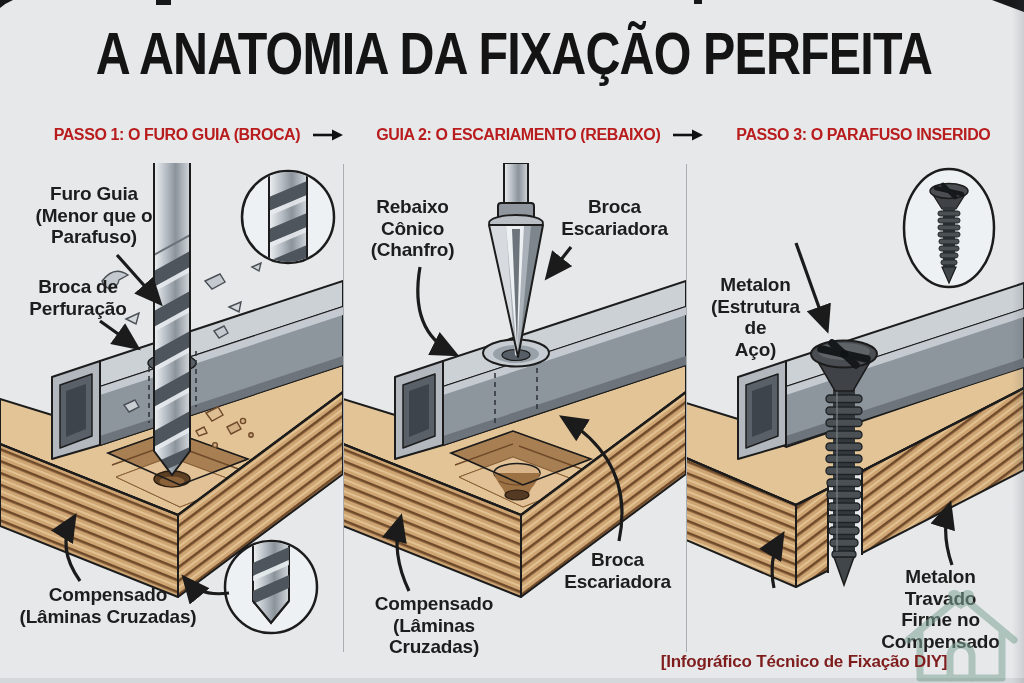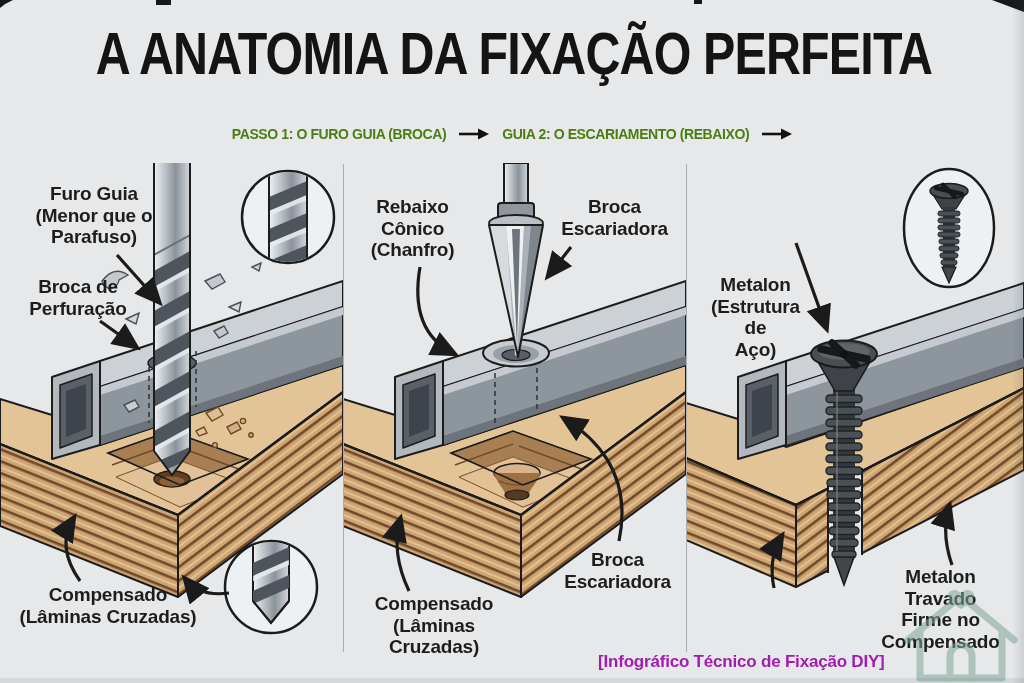--- a/index.html
+++ b/index.html
@@ -3,28 +3,28 @@
 <meta charset="utf-8">
 <style>
   html,body{margin:0;padding:0;background:#cfd2d4;}
   #stage{position:relative;width:1024px;height:683px;background:#e6e8ea;overflow:hidden;
          font-family:"Liberation Sans",sans-serif;color:#1b1b1b;}
   .title-wrap{position:absolute;top:20px;left:0;right:0;text-align:right;}
   .title{display:inline-block;font-size:59px;font-weight:800;letter-spacing:-1px;
          transform:scaleX(0.82);transform-origin:center;white-space:nowrap;color:#141414;}
   .steps{position:absolute;top:126px;left:0;right:0;display:flex;justify-content:center;
          align-items:center;gap:13px;}
-  .step{font-size:14px;font-weight:700;letter-spacing:-0.4px;white-space:nowrap;color:#4d7c0f;}
+  .step{font-size:16px;font-weight:700;letter-spacing:-0.4px;white-space:nowrap;color:#b91c1c;margin-left:20px;}
   .arrow-ic{flex:0 0 auto;display:block;}
   .panel{position:absolute;top:163px;}
   .divider{position:absolute;top:164px;width:1px;height:488px;background:#a9aeb3;}
   .lbl{position:absolute;text-align:center;white-space:pre-line;font-size:19px;line-height:21.5px;
        font-weight:600;letter-spacing:-0.2px;color:#1d1d1d;}
-  .caption{position:absolute;top:652px;left:598px;width:412px;text-align:left;font-size:17px;
-           font-weight:600;color:#a21caf;letter-spacing:-0.2px;}
+  .caption{position:absolute;top:652px;left:598px;width:412px;text-align:center;font-size:17px;
+           font-weight:600;color:#7f1d1d;letter-spacing:-0.2px;}
   .watermark{position:absolute;left:898px;top:586px;opacity:0.55;}
   .artifact{position:absolute;background:#16181a;}
   #artifact-tl{left:0;top:0;width:13px;height:8px;clip-path:polygon(0 0,100% 0,40% 50%,0 100%);}
   #artifact-t2{left:156px;top:0;width:15px;height:5px;}
   #artifact-t3{left:694px;top:0;width:8px;height:4px;}
   #artifact-tr{left:992px;top:0;width:32px;height:12px;clip-path:polygon(0 0,100% 0,100% 100%);}
   .edge-r{position:absolute;right:0;top:0;width:12px;height:100%;
           background:linear-gradient(to right,rgba(70,75,80,0),rgba(70,75,80,0.16));}
   .edge-b{position:absolute;left:0;bottom:0;width:100%;height:5px;background:rgba(70,75,80,0.10);}
 </style>
@@ -40,20 +40,21 @@
     <span class="step">PASSO 1: O FURO GUIA (BROCA)</span>
     <svg class="arrow-ic" width="30" height="14" viewBox="0 0 30 14">
       <line x1="0" y1="7" x2="21" y2="7" stroke="#111" stroke-width="2.6"></line>
       <polygon points="19,1.5 30,7 19,12.5" fill="#111"></polygon>
     </svg>
     <span class="step">GUIA 2: O ESCARIAMENTO (REBAIXO)</span>
     <svg class="arrow-ic" width="30" height="14" viewBox="0 0 30 14">
       <line x1="0" y1="7" x2="21" y2="7" stroke="#111" stroke-width="2.6"></line>
       <polygon points="19,1.5 30,7 19,12.5" fill="#111"></polygon>
     </svg>
+    <span class="step">PASSO 3: O PARAFUSO INSERIDO</span>
   </div>
 
   <svg class="panel" style="left:0" width="343" height="492" viewBox="0 0 343 492">
     <defs>
       <pattern id="p1wl" width="12" height="11" patternUnits="userSpaceOnUse" patternTransform="rotate(22)">
         <rect width="12" height="11" fill="#cda472"></rect>
           <rect width="12" height="2.6" fill="#6f4a2a"></rect>
         <rect y="6.2" width="12" height="1.5" fill="#e8cb9b"></rect>
       </pattern>
       <pattern id="p1wr" width="12" height="11" patternUnits="userSpaceOnUse" patternTransform="rotate(-37)">

